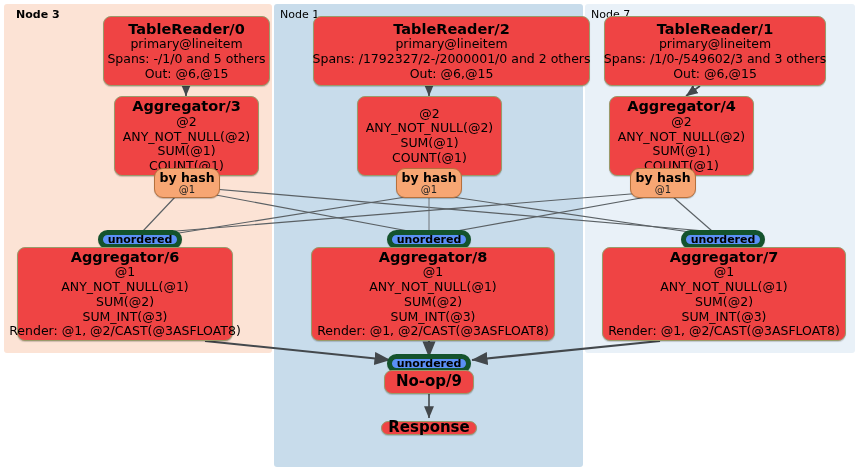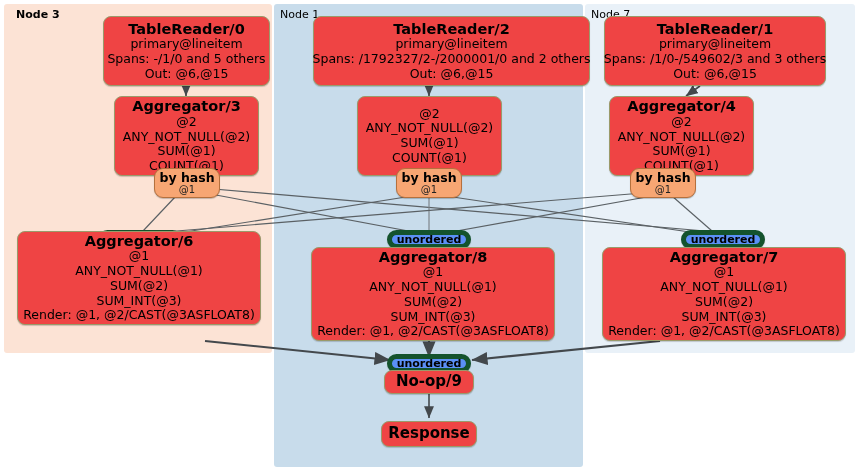--- a/index.html
+++ b/index.html
@@ -141,21 +141,21 @@
   <div class="badge badge-unordered" style="left:98px;top:230px;width:84px;height:19px;">
     <div class="b1">unordered</div>
   </div>
   <div class="badge badge-unordered" style="left:387px;top:230px;width:84px;height:19px;">
     <div class="b1">unordered</div>
   </div>
   <div class="badge badge-unordered" style="left:681px;top:230px;width:84px;height:19px;">
     <div class="b1">unordered</div>
   </div>
 
-  <div class="node" style="left:17px;top:231px;width:244px;height:94px;">
+  <div class="node" style="left:17px;top:247px;width:216px;height:94px;">
     <div class="ttl">Aggregator/6</div>
     <div class="ln">@1</div>
     <div class="ln">ANY_NOT_NULL(@1)</div>
     <div class="ln">SUM(@2)</div>
     <div class="ln">SUM_INT(@3)</div>
     <div class="ln">Render: @1, @2/CAST(@3ASFLOAT8)</div>
   </div>
 
   <div class="node" style="left:311px;top:247px;width:244px;height:94px;">
     <div class="ttl">Aggregator/8</div>
@@ -176,17 +176,17 @@
   </div>
 
   <div class="badge badge-unordered" style="left:387px;top:354px;width:84px;height:19px;">
     <div class="b1">unordered</div>
   </div>
 
   <div class="node small-node" style="left:384px;top:370px;width:90px;height:24px;">
     <div class="ttl">No-op/9</div>
   </div>
 
-  <div class="node small-node" style="left:381px;top:421px;width:96px;height:26px;">
+  <div class="node small-node" style="left:381px;top:421px;width:96px;height:14px;">
     <div class="ttl">Response</div>
   </div>
 
 </div>
 
 </body></html>

